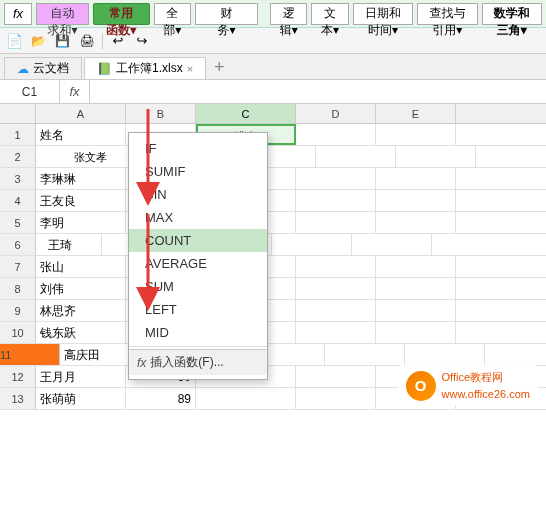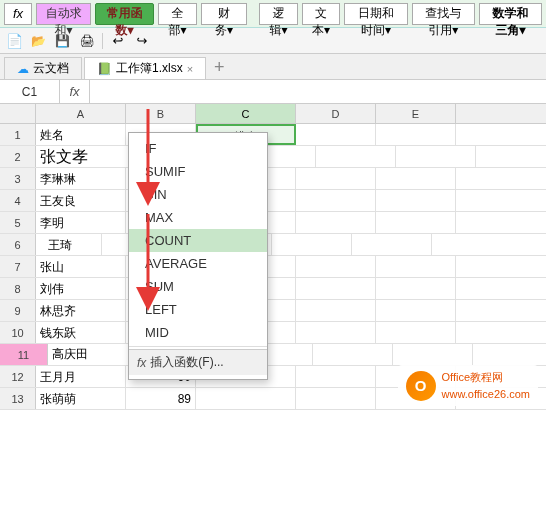--- a/index.html
+++ b/index.html
@@ -8,21 +8,21 @@
     .main-area { position: relative; }
   </style>
 </head>
 <body>
 
 <div style="height:28px; background:#e8f5e9; border-bottom:1px solid #b2dfdb; display:flex; align-items:center; padding:0 4px;">
   <button style="background:#fff; border:1px solid #aaa; padding:1px 8px; font-style:italic; font-size:13px; cursor:pointer; height:22px; margin-right:4px;">fx</button>
   <button style="background:#f0abfc; border:1px solid #aaa; padding:1px 8px; font-size:12px; cursor:pointer; height:22px; margin-right:4px; color:#333;">自动求和▾</button>
   <button style="background:#4caf50; border:1px solid #388e3c; padding:1px 10px; font-size:12px; cursor:pointer; height:22px; margin-right:4px; color:#7f1d1d; border-radius:2px; font-weight:bold;">常用函数▾</button>
   <button style="background:#fff; border:1px solid #aaa; padding:1px 8px; font-size:12px; cursor:pointer; height:22px; margin-right:4px;">全部▾</button>
-  <button style="background:#fff; border:1px solid #aaa; padding:1px 12px; font-size:12px; cursor:pointer; height:22px; margin-right:12px;">财务▾</button>
+  <button style="background:#fff; border:1px solid #aaa; padding:1px 21px; font-size:12px; cursor:pointer; height:22px; margin-right:12px;">财务▾</button>
   <button style="background:#fff; border:1px solid #aaa; padding:1px 8px; font-size:12px; cursor:pointer; height:22px; margin-right:4px;">逻辑▾</button>
   <button style="background:#fff; border:1px solid #aaa; padding:1px 8px; font-size:12px; cursor:pointer; height:22px; margin-right:4px;">文本▾</button>
   <button style="background:#fff; border:1px solid #aaa; padding:1px 8px; font-size:12px; cursor:pointer; height:22px; margin-right:4px;">日期和时间▾</button>
   <button style="background:#fff; border:1px solid #aaa; padding:1px 8px; font-size:12px; cursor:pointer; height:22px; margin-right:4px;">查找与引用▾</button>
   <button style="background:#fff; border:1px solid #aaa; padding:1px 8px; font-size:12px; cursor:pointer; height:22px;font-weight:bold;">数学和三角▾</button>
 </div>
 
 <div style="height:26px; background:#f5f5f5; border-bottom:1px solid #ccc; display:flex; align-items:center; padding:0 4px; gap:2px;">
   <button style="width:22px;height:20px;border:none;background:transparent;cursor:pointer;font-size:14px;">📄</button>
   <button style="width:22px;height:20px;border:none;background:transparent;cursor:pointer;font-size:12px;">📂</button>
@@ -69,21 +69,21 @@
       <div style="width:36px;min-width:36px;background:#f0f0f0;border-right:1px solid #ccc;text-align:center;font-size:11px;line-height:22px;color:#444;">1</div>
       <div style="width:90px;border-right:1px solid #e0e0e0;padding:0 4px;line-height:22px;font-size:12px;">姓名</div>
       <div style="width:70px;border-right:1px solid #e0e0e0;padding:0 4px;line-height:22px;font-size:12px;"></div>
       <div style="width:100px;border-right:1px solid #e0e0e0;padding:0 4px;line-height:22px;font-size:12px;background:#e8f5e9;border:2px solid #4caf50;text-align:center;">排名</div>
       <div style="width:80px;border-right:1px solid #e0e0e0;padding:0 4px;line-height:22px;font-size:12px;"></div>
       <div style="width:80px;border-right:1px solid #e0e0e0;padding:0 4px;line-height:22px;font-size:12px;"></div>
     </div>
 
     <div style="display:flex; height:22px; border-bottom:1px solid #e0e0e0;">
       <div style="width:36px;min-width:36px;background:#f0f0f0;border-right:1px solid #ccc;text-align:center;font-size:11px;line-height:22px;color:#444;">2</div>
-      <div style="width:110px;border-right:1px solid #e0e0e0;padding:0 4px;line-height:22px;font-size:16px;">张文孝</div>
+      <div style="width:110px;border-right:1px solid #e0e0e0;padding:0 4px;line-height:22px;font-size:11px;text-align:center;">张文孝</div>
       <div style="width:70px;border-right:1px solid #e0e0e0;padding:0 4px;line-height:22px;font-size:12px;text-align:right;">95</div>
       <div style="width:100px;border-right:1px solid #e0e0e0;padding:0 4px;line-height:22px;font-size:12px;"></div>
       <div style="width:80px;border-right:1px solid #e0e0e0;padding:0 4px;line-height:22px;font-size:12px;"></div>
       <div style="width:80px;border-right:1px solid #e0e0e0;padding:0 4px;line-height:22px;font-size:12px;"></div>
     </div>
 
     <div style="display:flex; height:22px; border-bottom:1px solid #e0e0e0;">
       <div style="width:36px;min-width:36px;background:#f0f0f0;border-right:1px solid #ccc;text-align:center;font-size:11px;line-height:22px;color:#444;">3</div>
       <div style="width:90px;border-right:1px solid #e0e0e0;padding:0 4px;line-height:22px;font-size:12px;">李琳琳</div>
       <div style="width:70px;border-right:1px solid #e0e0e0;padding:0 4px;line-height:22px;font-size:12px;text-align:right;">82</div>
@@ -149,22 +149,22 @@
     <div style="display:flex; height:22px; border-bottom:1px solid #e0e0e0;">
       <div style="width:36px;min-width:36px;background:#f0f0f0;border-right:1px solid #ccc;text-align:center;font-size:11px;line-height:22px;color:#444;">10</div>
       <div style="width:90px;border-right:1px solid #e0e0e0;padding:0 4px;line-height:22px;font-size:12px;">钱东跃</div>
       <div style="width:70px;border-right:1px solid #e0e0e0;padding:0 4px;line-height:22px;font-size:12px;text-align:right;">66</div>
       <div style="width:100px;border-right:1px solid #e0e0e0;padding:0 4px;line-height:22px;font-size:12px;"></div>
       <div style="width:80px;border-right:1px solid #e0e0e0;padding:0 4px;line-height:22px;font-size:12px;"></div>
       <div style="width:80px;border-right:1px solid #e0e0e0;padding:0 4px;line-height:22px;font-size:12px;"></div>
     </div>
 
     <div style="display:flex; height:22px; border-bottom:1px solid #e0e0e0;">
-      <div style="width:48px;min-width:36px;background:#f9a8d4;border-right:1px solid #ccc;text-align:center;font-size:11px;line-height:22px;color:#444;">11</div>
-      <div style="width:95px;border-right:1px solid #0ea5e9;padding:0 4px;line-height:22px;font-size:12px;font-family:Liberation Mono, monospace;">高庆田</div>
+      <div style="width:60px;min-width:36px;background:#f97316;border-right:1px solid #ccc;text-align:left;font-size:11px;line-height:22px;color:#444;">11</div>
+      <div style="width:95px;border-right:1px solid #0ea5e9;padding:0 4px;line-height:22px;font-size:12px;">高庆田</div>
       <div style="width:70px;border-right:1px solid #e0e0e0;padding:0 4px;line-height:22px;font-size:12px;text-align:right;">50</div>
       <div style="width:100px;border-right:1px solid #e0e0e0;padding:0 4px;line-height:22px;font-size:12px;"></div>
       <div style="width:80px;border-right:1px solid #e0e0e0;padding:0 4px;line-height:22px;font-size:12px;"></div>
       <div style="width:80px;border-right:1px solid #e0e0e0;padding:0 4px;line-height:22px;font-size:12px;"></div>
     </div>
 
     <div style="display:flex; height:22px; border-bottom:1px solid #e0e0e0;">
       <div style="width:36px;min-width:36px;background:#f0f0f0;border-right:1px solid #ccc;text-align:center;font-size:11px;line-height:22px;color:#444;">12</div>
       <div style="width:90px;border-right:1px solid #e0e0e0;padding:0 4px;line-height:22px;font-size:12px;">王月月</div>
       <div style="width:70px;border-right:1px solid #e0e0e0;padding:0 4px;line-height:22px;font-size:12px;text-align:right;">90</div>

